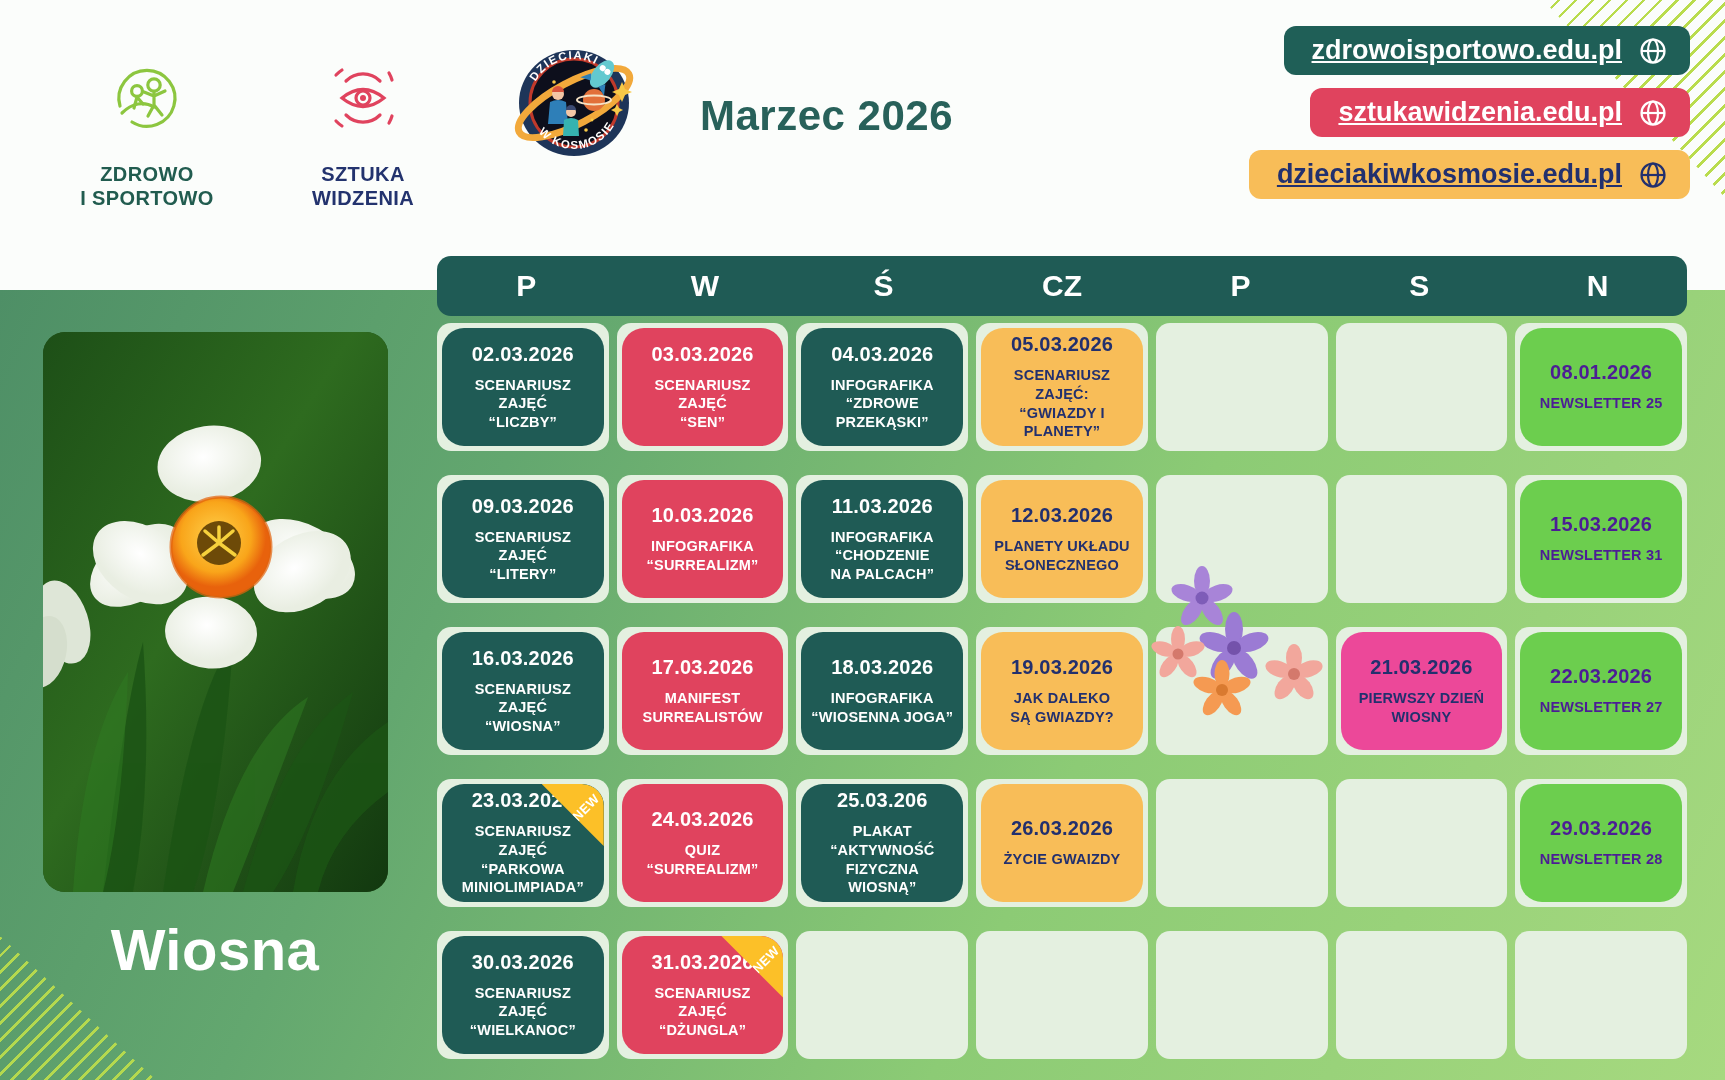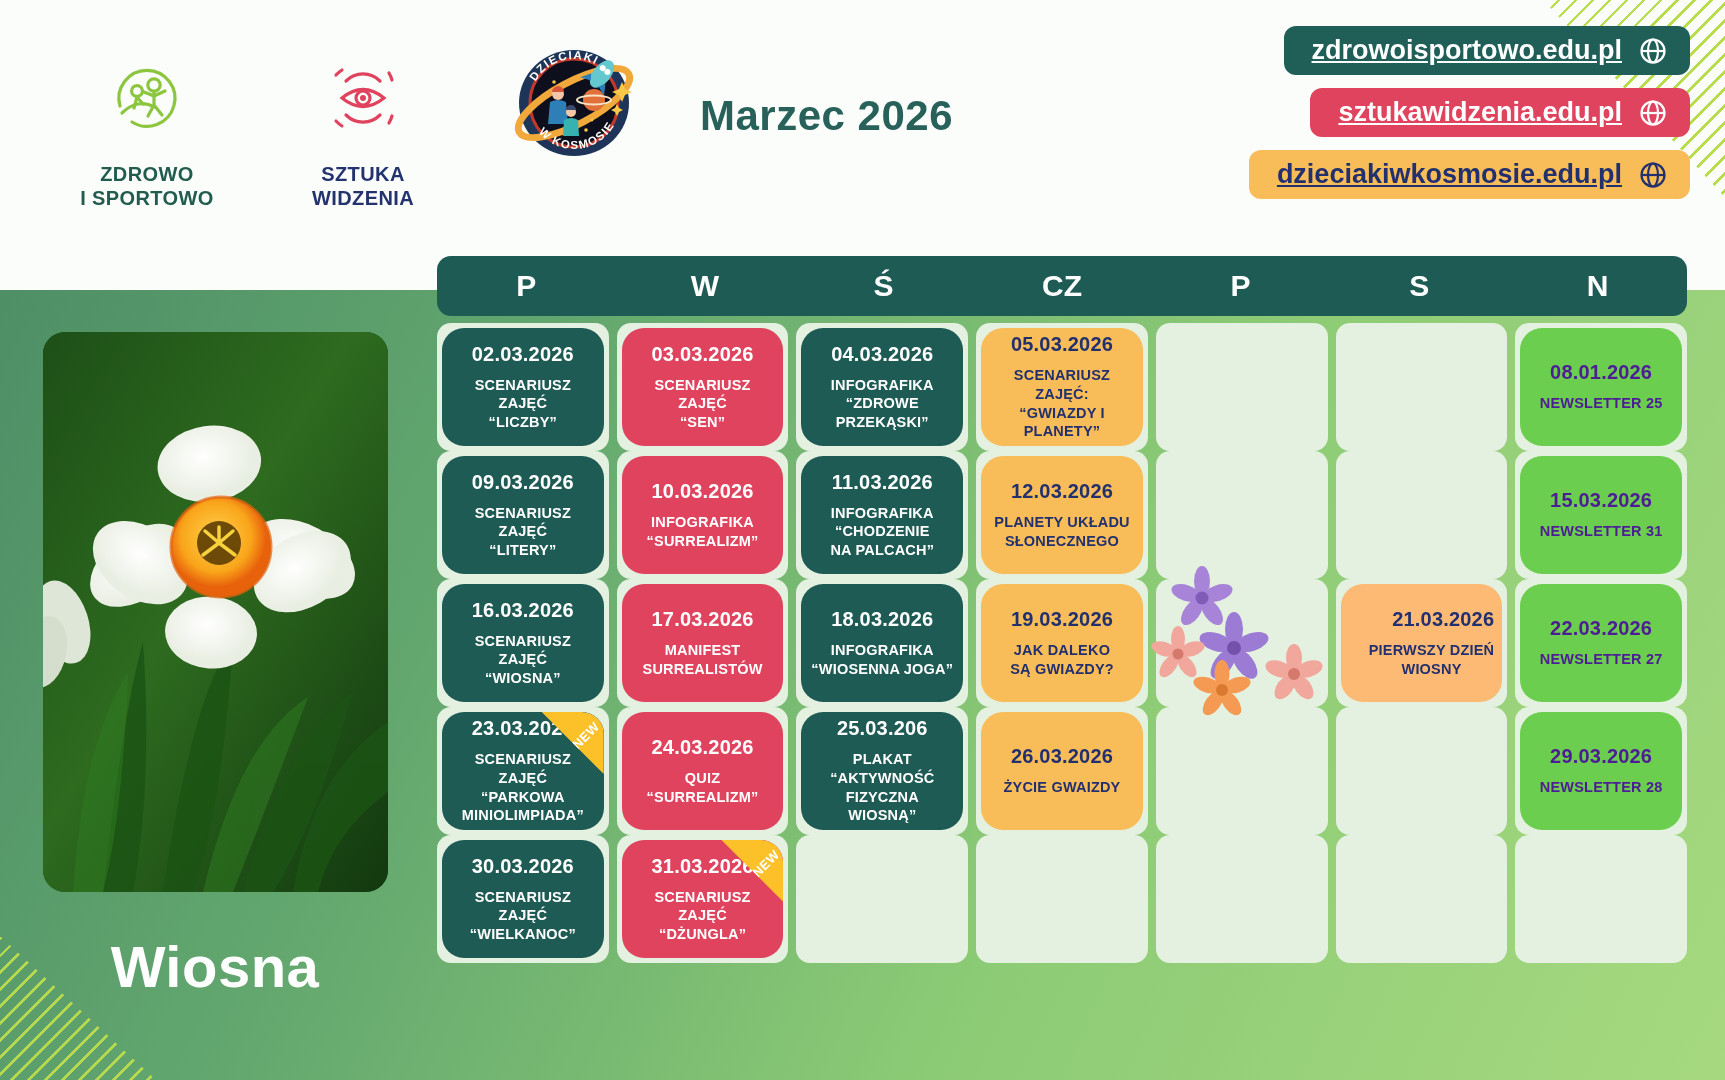--- a/index.html
+++ b/index.html
@@ -95,21 +95,20 @@
     background: linear-gradient(115deg, #4e8f66 0%, #63a76f 28%, #8ccb75 62%, #a6d97f 100%);
   }
 
   
   .left-panel {
     position: absolute; top: 290px; left: 0;
     width: 430px; height: 790px;
     display: flex; flex-direction: column;
     align-items: center;
     padding-top: 42px;
-    gap: 17px;
   }
   .season-photo {
     width: 345px; height: 560px;
     border-radius: 22px;
     overflow: hidden;
     position: relative;
     background: #1f4a14;
   }
   .season-photo svg { display: block; width: 100%; height: 100%; }
   .season-name {
@@ -137,21 +136,21 @@
   .dow {
     text-align: center;
     color: #ffffff;
     font-size: 30px; font-weight: 600;
   }
 
   .week {
     display: grid;
     grid-template-columns: repeat(7, 1fr);
     gap: 8px;
-    margin-bottom: 0;
+    margin-bottom: 24px;
   }
   .slot {
     height: 128px;
     background: #e4f0e0;
     border-radius: 14px;
     padding: 5px;
     position: relative;
   }
   .cell {
     width: 100%; height: 100%;
@@ -172,21 +171,21 @@
     margin-top: 10px;
     font-size: 14.5px; font-weight: 600;
     line-height: 1.28;
     letter-spacing: .2px;
   }
   
   .c-teal   { background: #1f5b55; color: #ffffff; }
   .c-pinkr  { background: #e0435e; color: #ffffff; }
   .c-yellow { background: #f8bd58; color: #22306e; }
   .c-green  { background: #6cce4e; color: #4c1d95; }
-  .c-pink   { background: #fdba74; color: #22306e; align-items: flex-end; }
+  .c-pink   { background: #ec4899; color: #22306e; }
 
   
   .new-ribbon {
     position: absolute;
     top: 0; right: 0;
     width: 62px; height: 62px;
     background: #fcc028;
     clip-path: polygon(100% 0, 100% 100%, 0 0);
     border-top-right-radius: 22px;
   }

